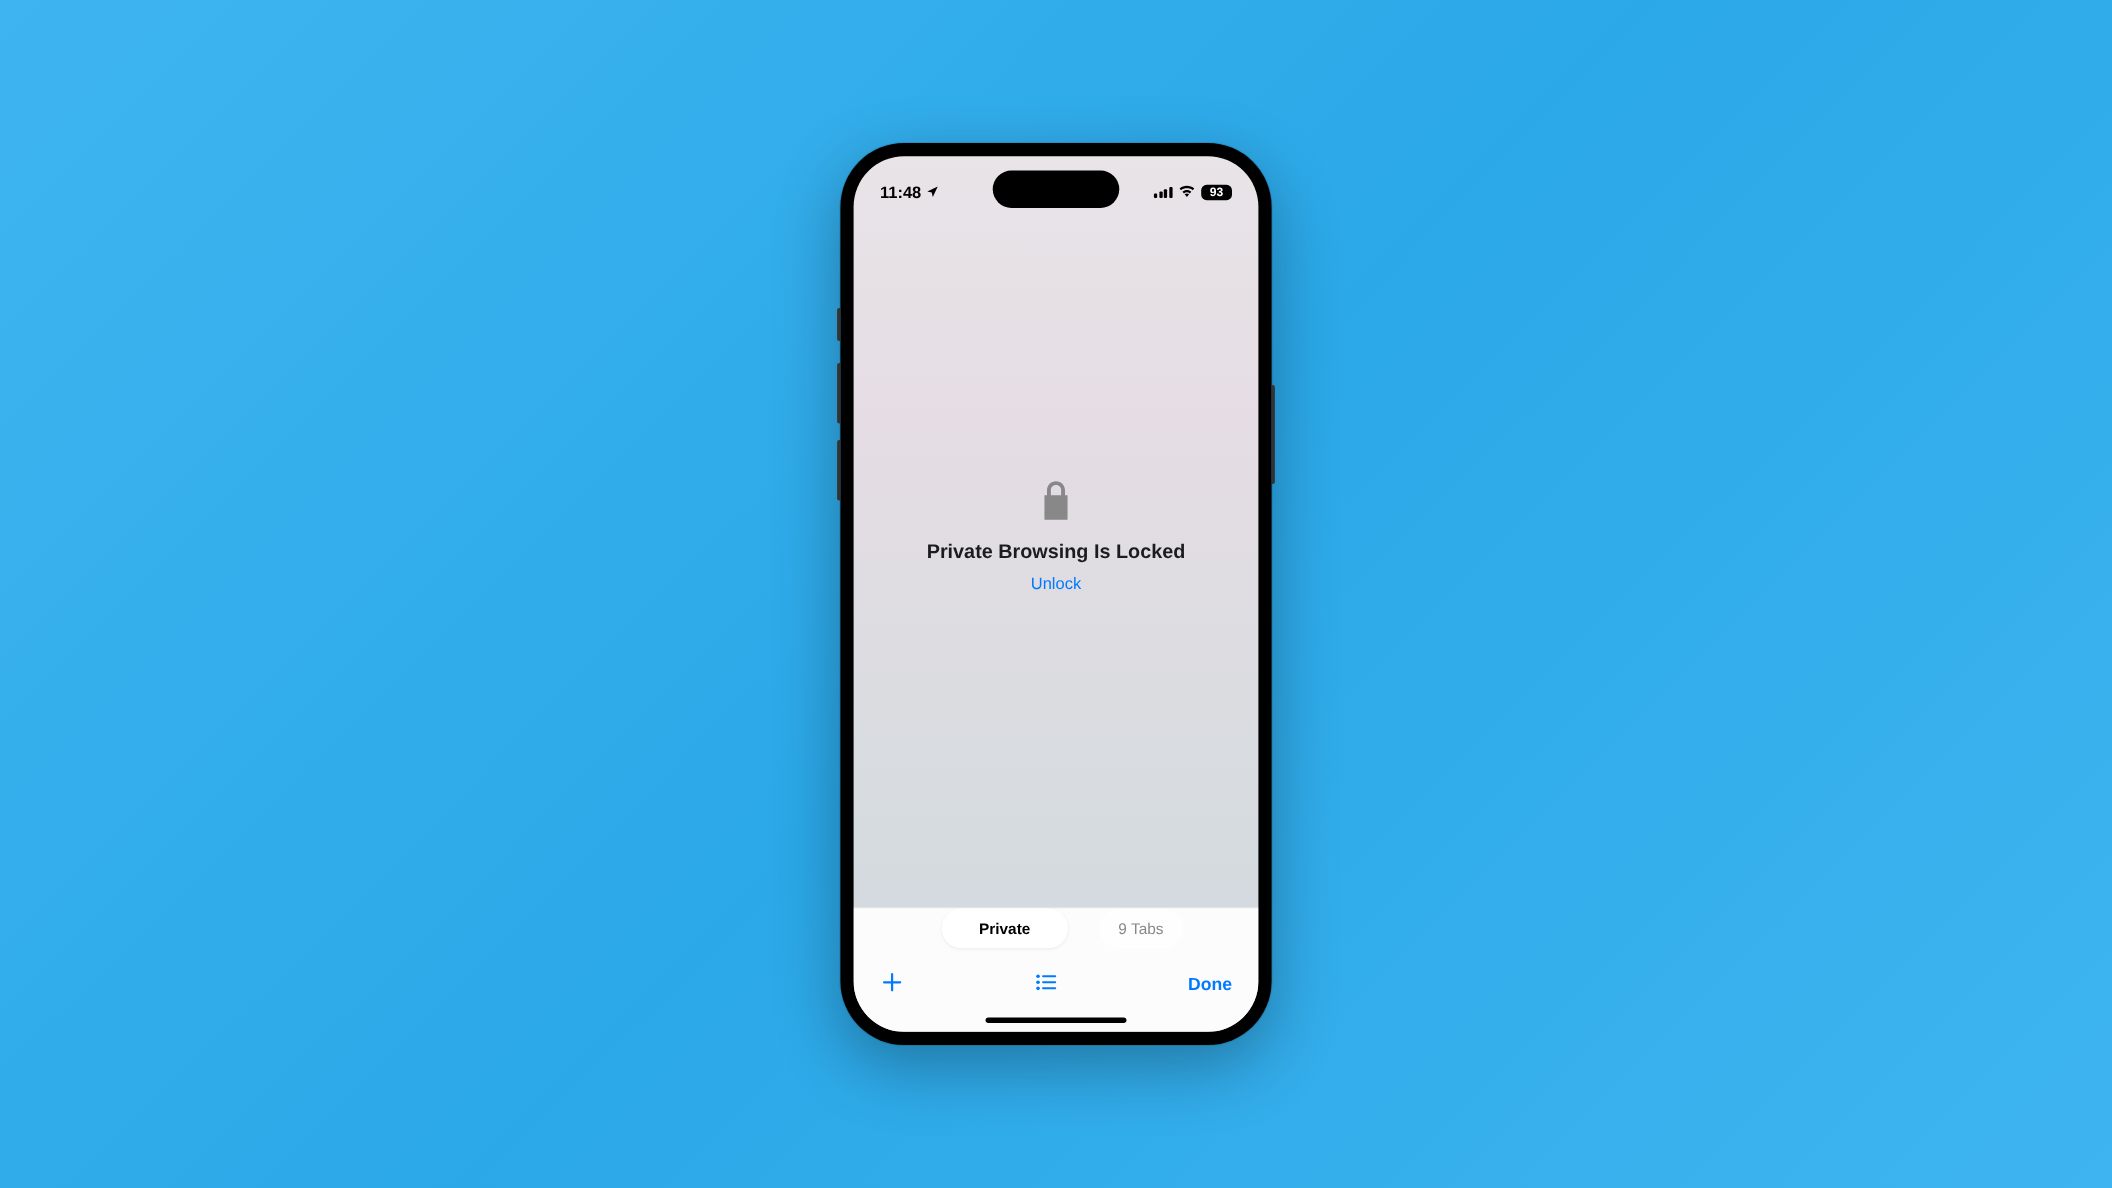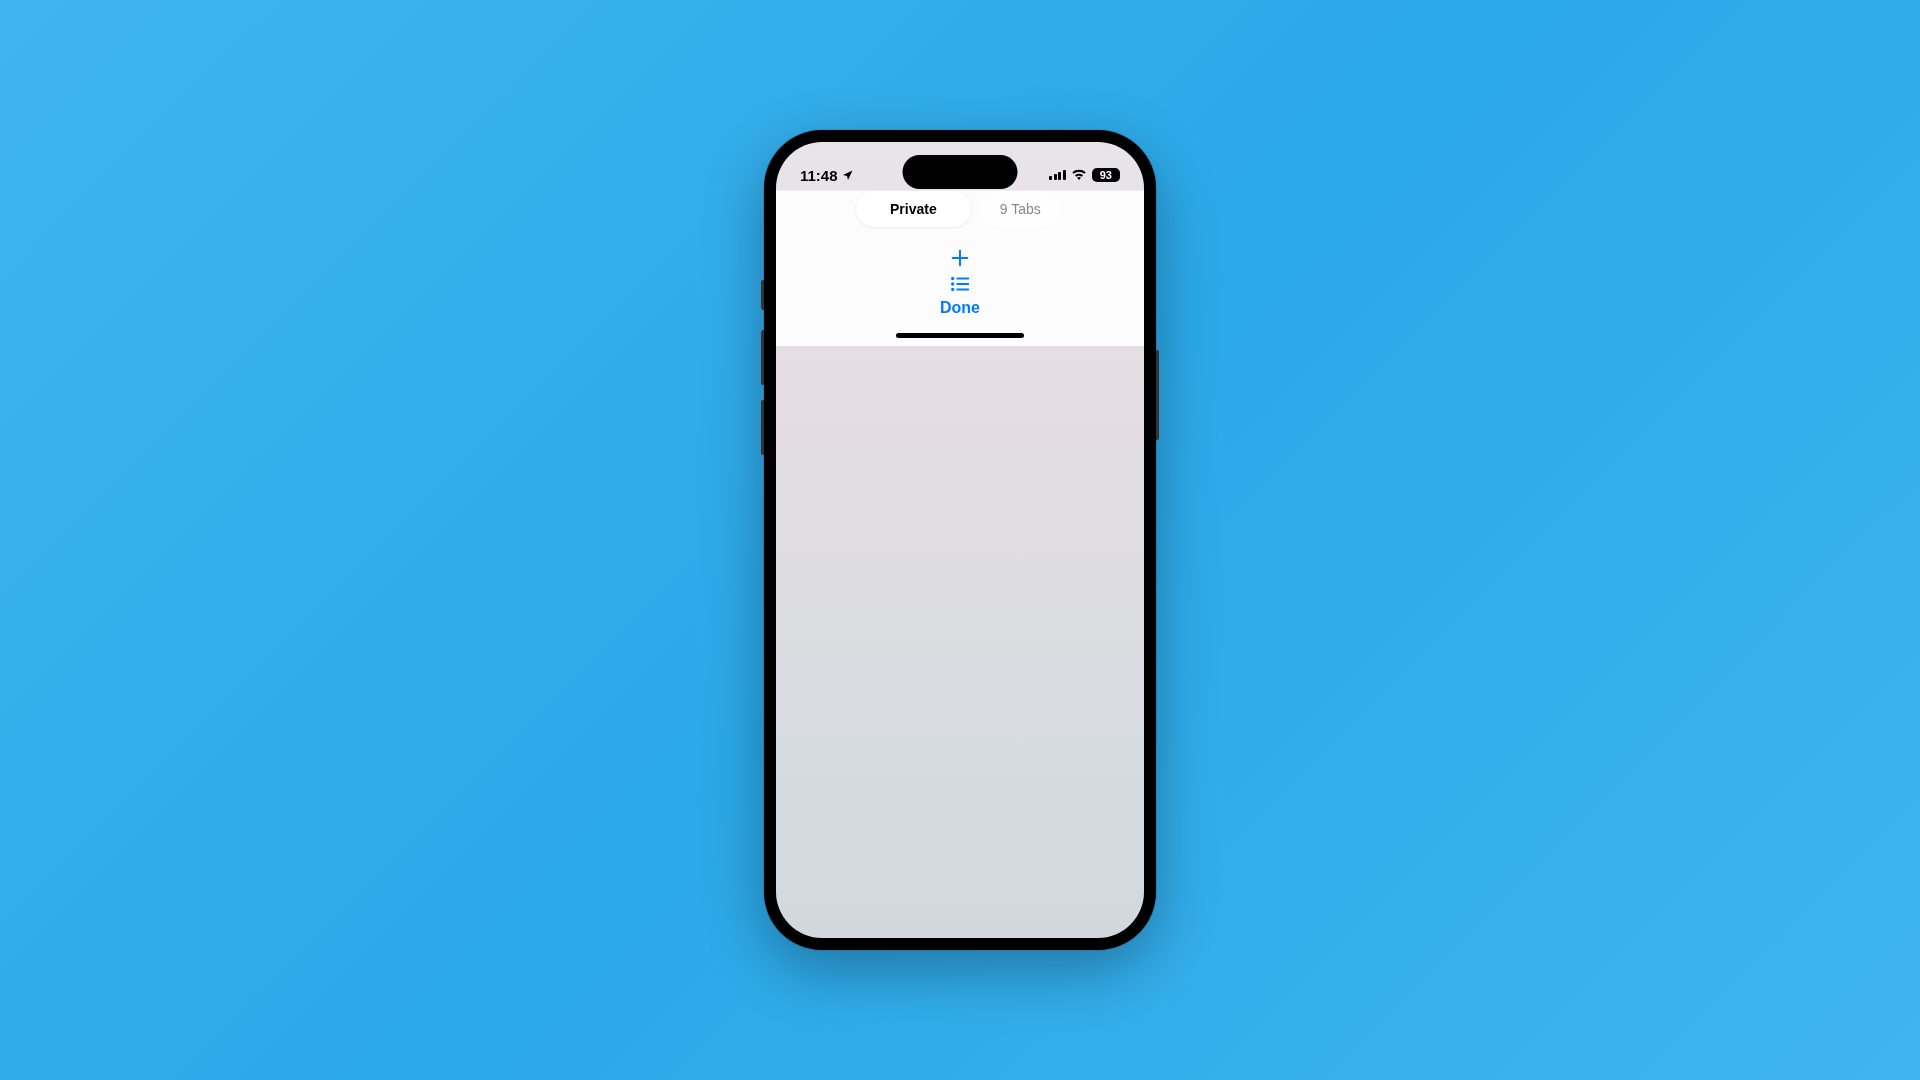--- a/index.html
+++ b/index.html
@@ -163,21 +163,21 @@
     }
     
     .unlock-link {
       font-size: 15px;
       color: #007aff;
       cursor: pointer;
     }
     
     .tab-selector-row {
       display: flex;
-      gap: 7px;
+      gap: 24px;
       padding: 0 8px 8px;
       align-items: center;
     }
     
     .tab-pill {
       background: #fff;
       border-radius: 18px;
       padding: 10px 34px;
       font-size: 14px;
       font-weight: 600;
@@ -198,21 +198,20 @@
     .bottom-bar {
       background: #fcfcfc;
       border-top: 1px solid rgba(0,0,0,0.05);
     }
     
     .toolbar {
       display: flex;
       justify-content: space-between;
       align-items: center;
       padding: 12px 24px 6px;
-      flex-direction: column;
     }
     
     .toolbar-icon {
       color: #007aff;
       cursor: pointer;
     }
     
     .toolbar-icon svg {
       width: 22px;
       height: 22px;
@@ -263,20 +262,29 @@
         </span>
         <span class="wifi-icon">
           <svg viewBox="0 0 24 18" fill="#000">
               <path d="M12 18l-3-3.5c1.8-1.5 4.2-1.5 6 0L12 18zm-6-7c3.3-3 8.7-3 12 0l-2 2.3c-2.2-2-5.8-2-8 0L6 11zm-4-4.5C7 1.5 17 1.5 22 6.5l-2 2.3C16 5.2 8 5.2 4 8.8L2 6.5z"></path>
             </svg>
         </span>
         <span class="battery-badge">93</span>
       </div>
     </div>
 
+    <div class="main-content">
+      <div class="lock-icon">
+        <svg viewBox="0 0 24 30" fill="#888">
+          <path d="M12 0c-4 0-7 3-7 7v4H3v19h18V11h-2V7c0-4-3-7-7-7zm0 3c2.3 0 4 1.7 4 4v4H8V7c0-2.3 1.7-4 4-4z"></path>
+        </svg>
+      </div>
+      <div class="locked-title">Private Browsing Is Locked</div>
+      <div class="unlock-link">Unlock</div>
+    </div>
 
     <div class="bottom-bar">
       <div class="tab-selector-row">
         <div class="tab-pill">Private</div>
         <div class="tab-pill-inactive">9 Tabs</div>
       </div>
       <div class="toolbar">
         <span class="toolbar-icon">
           <svg viewBox="0 0 24 24" fill="none" stroke="currentColor" stroke-width="2.2" stroke-linecap="round">
               <path d="M12 4v16M4 12h16"></path>

